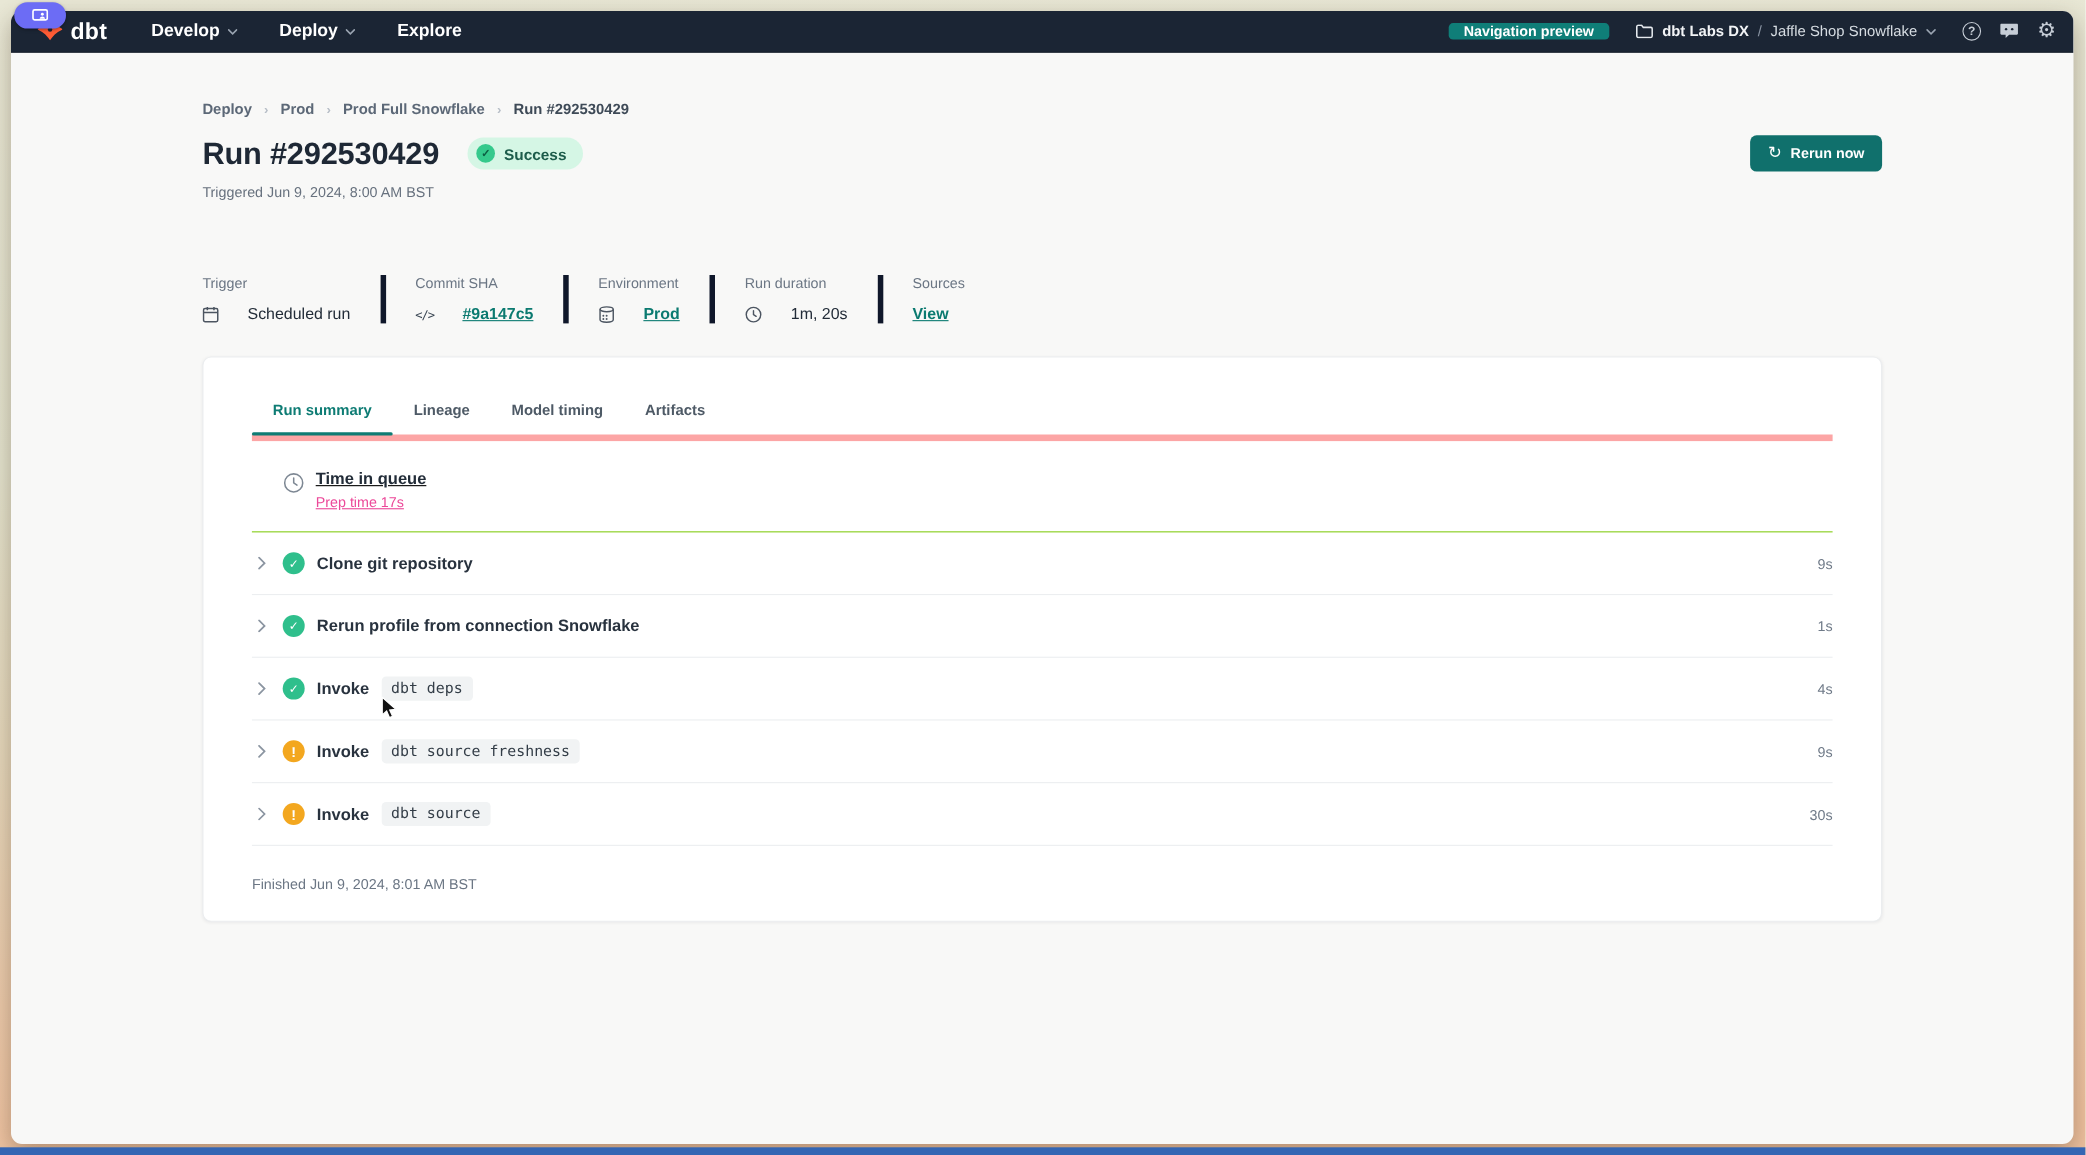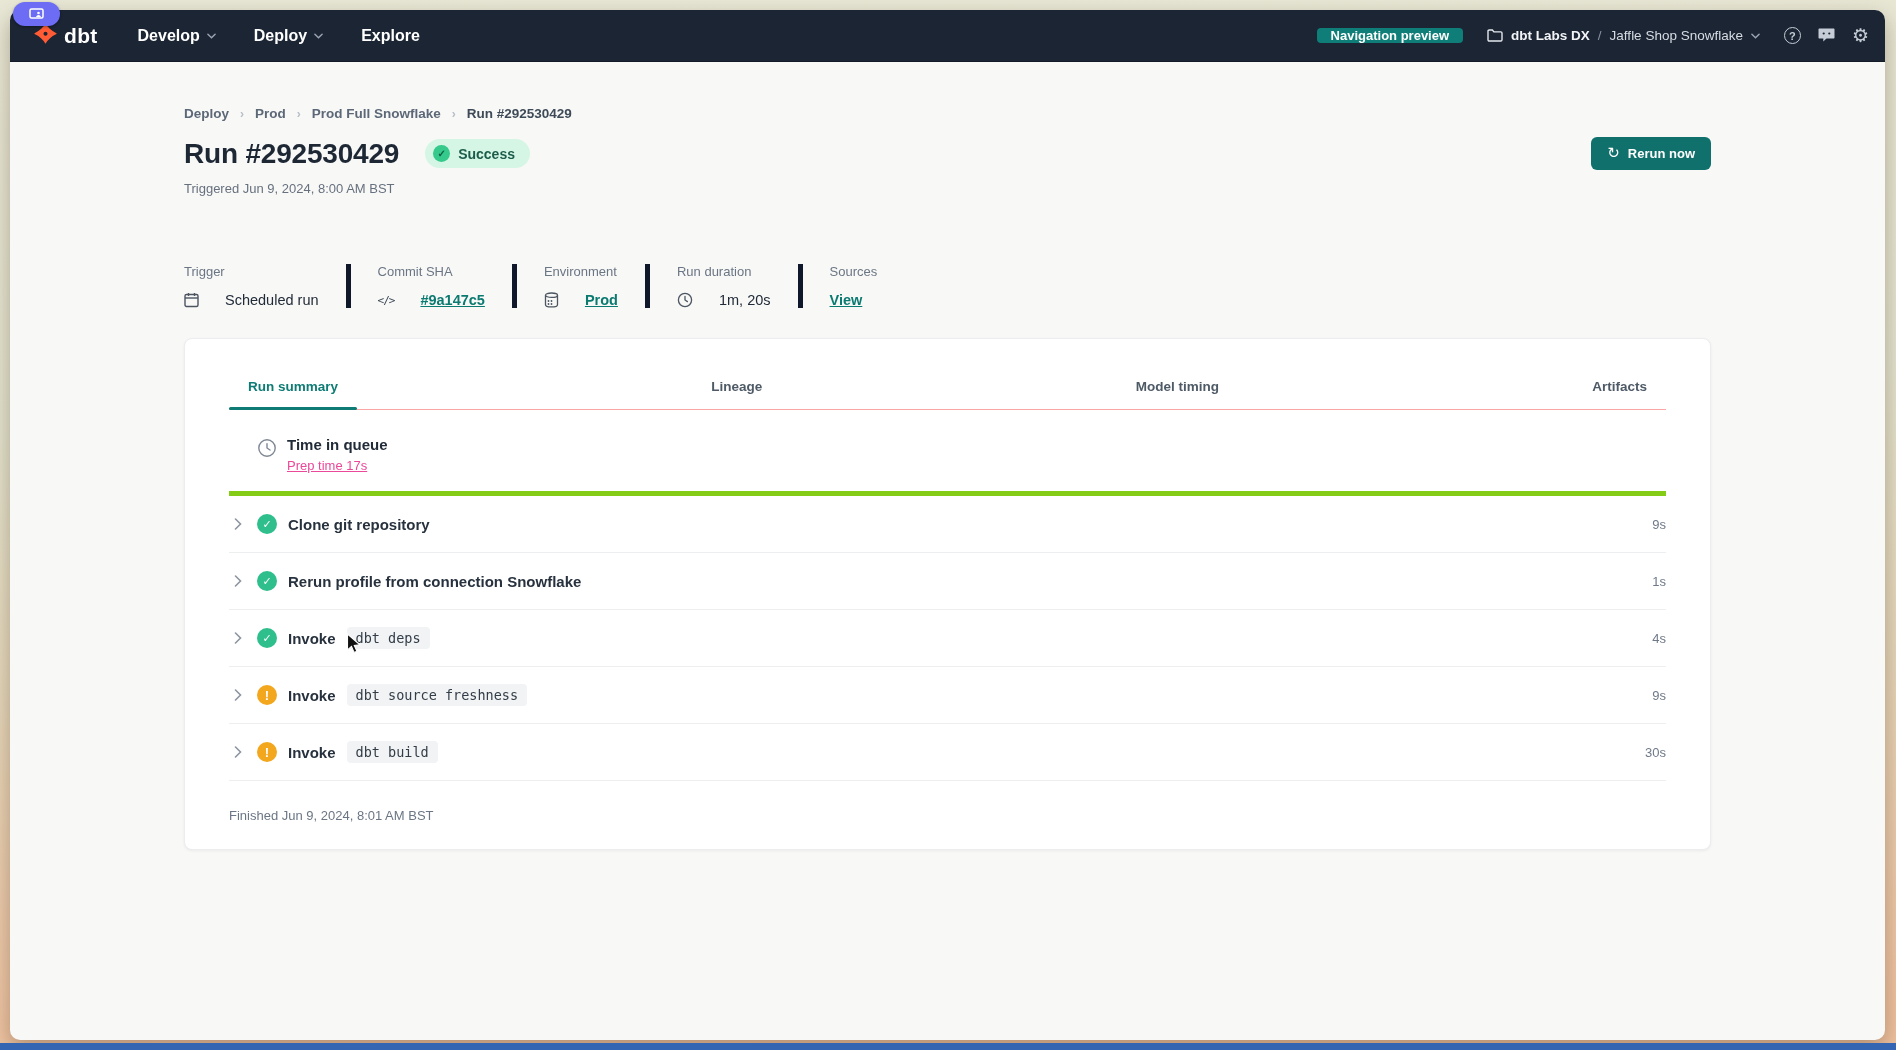--- a/index.html
+++ b/index.html
@@ -12,21 +12,21 @@
   .bottom-strip { position:absolute; left:0; right:0; bottom:0; height:7px; background:#3465b3; }
 
   .app-window {
     position:absolute; left:10px; top:10px; width:1875px; height:1030px;
     background:#f8f8f7; border-radius:10px; overflow:hidden;
     box-shadow:0 8px 22px rgba(60,40,20,.35);
   }
 
   
   .topbar {
-    height:52px; background:#1b2534; display:flex; align-items:center;
+    height:38px; background:#1b2534; display:flex; align-items:center;
     padding:0 16px 0 22px; border-bottom:1px solid rgba(0,0,0,.25);
   }
   .logo { display:flex; align-items:center; gap:5px; margin-right:40px; cursor:pointer; }
   .logo-text { color:#fff; font-size:21px; font-weight:800; letter-spacing:.3px; }
   .nav-item { display:flex; align-items:center; gap:7px; color:#fff; font-size:16px; font-weight:700; margin-right:38px; cursor:pointer; }
   .nav-item .chev { color:#9aa4b1; display:flex; }
   .tb-spacer { flex:1; }
   .preview-btn {
     background:#0f7e78; color:#fff; border:none; border-radius:4px;
     font-family:inherit; font-size:13px; font-weight:700; padding:0 14px; margin-right:24px; cursor:pointer;
@@ -79,26 +79,26 @@
   .meta-value { display:flex; align-items:center; gap:26px; font-size:14.5px; color:#222c38; }
   .meta-icon { color:#4c5561; display:flex; }
   .code-glyph { font-family:"DejaVu Sans Mono", monospace; font-size:11px; color:#3b4754; letter-spacing:-1px; }
   .teal-link { color:#0b7a70; font-weight:700; text-decoration:underline; cursor:pointer; }
 
   
   .card {
     margin-top:30px; background:#fff; border:1px solid #ebedef; border-radius:8px;
     box-shadow:0 1px 3px rgba(16,24,40,.06); padding:0 44px 26px 44px;
   }
-  .tabs { display:flex; padding-top:29px; border-bottom:1px solid #fca5a5;justify-content:space-between; }
+  .tabs { display:flex; padding-top:29px; border-bottom:6px solid #fca5a5; }
   .tab { position:relative; padding:11px 19px 15px; font-size:13.5px; font-weight:700; color:#4e5a66; cursor:pointer; }
   .tab.active { color:#0e7c74; }
   .tab.active::after { content:""; position:absolute; left:0; right:0; bottom:-1px; height:3px; background:#0e7c74; border-radius:2px; }
 
-  .queue-row { display:flex; align-items:flex-start; gap:10px; padding:26px 0 17px 28px; border-bottom:5px solid #84cc16; }
+  .queue-row { display:flex; align-items:flex-start; gap:10px; padding:26px 0 17px 28px; border-bottom:1px solid #84cc16;text-decoration:underline; }
   .queue-icon { color:#7e8894; margin-top:2px; display:flex; }
   .queue-title { font-size:15px; font-weight:700; color:#222c38; }
   .queue-link { display:inline-block; margin-top:5px; font-size:13px; color:#ec4899; text-decoration:underline; cursor:pointer; }
 
   .step-row { display:flex; align-items:center; height:57px; border-bottom:1px solid #eceef0; cursor:pointer; }
   .row-chevron { margin-left:5px; color:#8b95a1; display:flex; cursor:pointer; }
   .status-circle { width:20px; height:20px; border-radius:50%; margin-left:15px; display:flex; align-items:center; justify-content:center; color:#fff; flex:none; }
   .status-circle.success { background:#2fbf8c; font-size:11px; font-weight:700; font-family:"DejaVu Sans", sans-serif; }
   .status-circle.warning { background:#f3a71f; font-size:13px; font-weight:700; }
   .step-label { margin-left:11px; font-size:15px; font-weight:700; color:#28323e; display:flex; align-items:center; gap:11px; }
@@ -339,21 +339,21 @@
 
       <div class="step-row">
         <span class="row-chevron">
             <svg width="8" height="12" viewBox="0 0 8 12">
               <path d="M1.5 1l5 5-5 5" stroke="currentColor" stroke-width="1.6" fill="none" stroke-linecap="round"></path>
             </svg>
           </span>
         <span class="status-circle warning">!</span>
         <span class="step-label">
           <span>Invoke</span>
-          <span class="step-code">dbt build</span>
+          <span class="step-code">dbt source</span>
         </span>
         <span class="step-duration">30s</span>
       </div>
 
       <div class="card-footer">Finished Jun 9, 2024, 8:01 AM BST</div>
     </div>
 
   </div>
 </div>
 

